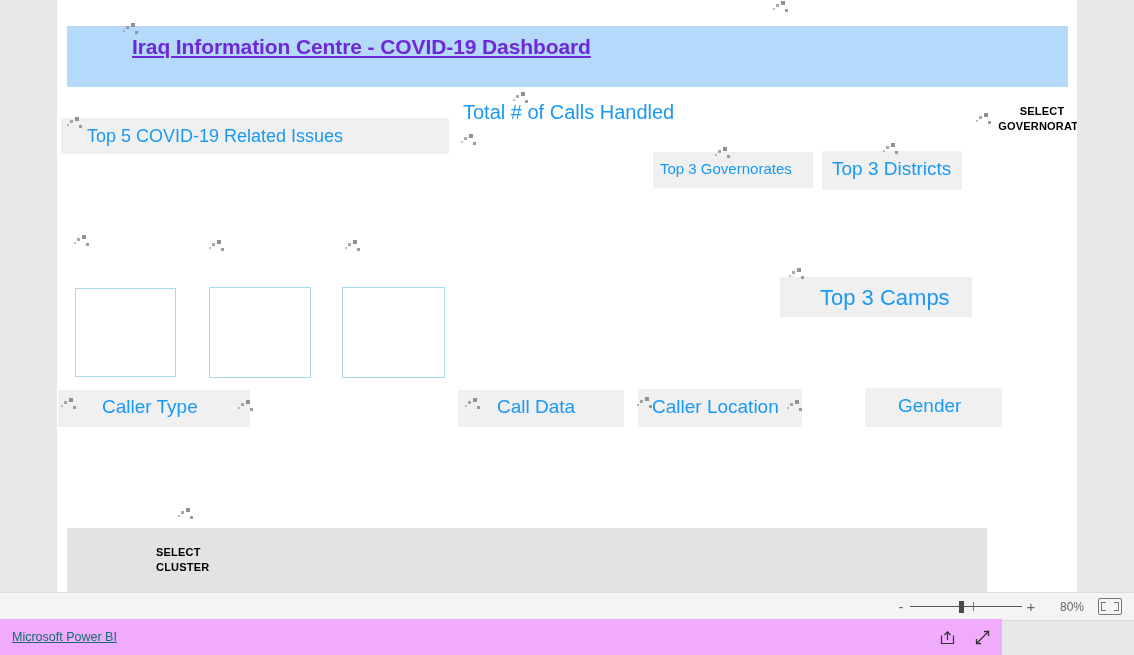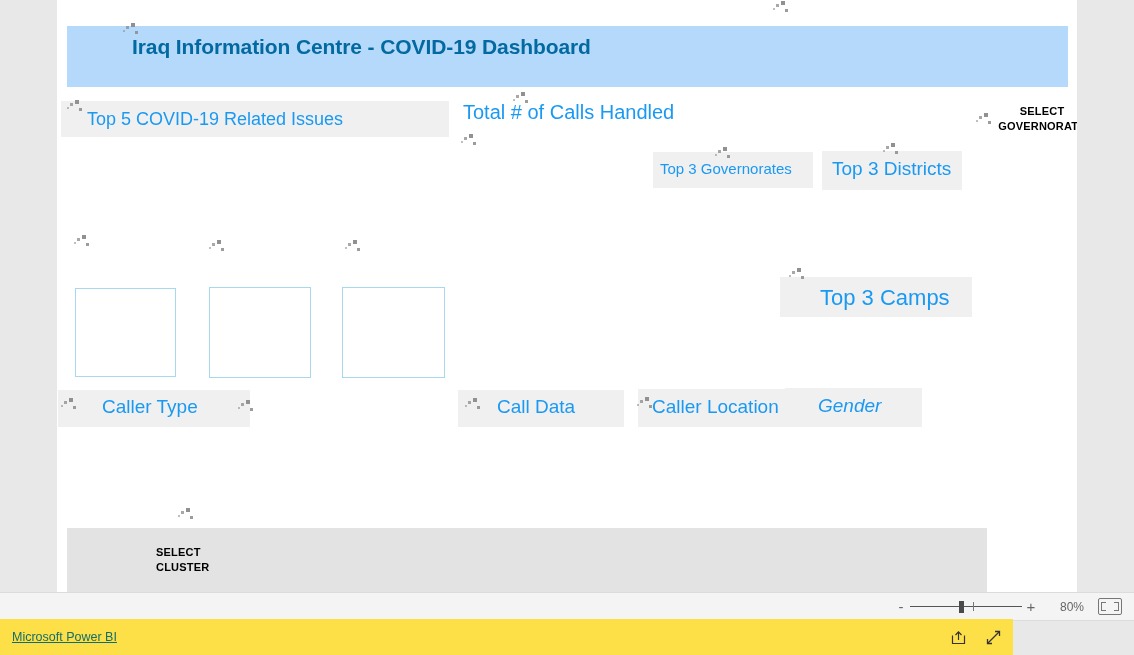--- a/index.html
+++ b/index.html
@@ -51,23 +51,24 @@
     width: 1001px;
     height: 61px;
     background: #b4d9fa;
   }
   #title-band .title-text {
     position: absolute;
     left: 65px;
     top: 9px;
     font-size: 21px;
     font-weight: bold;
-    color: #0369a1;
+    color: #6d28d9;
     letter-spacing: -0.1px;
     white-space: nowrap;
+    text-decoration: underline;
   }
 
   
   .panel {
     position: absolute;
     background: #f0f0f0;
   }
   .panel .panel-title {
     position: absolute;
     color: #1a99f3;
@@ -188,22 +189,21 @@
   #fit-btn::before { left: 2px; border-right: none; }
   #fit-btn::after  { right: 2px; border-left: none; }
 
   
   #footer {
     position: absolute;
     left: 0;
     top: 619px;
     width: 1002px;
     height: 36px;
-    background: #fde047;
-    padding-left: 11px;
+    background: #f0abfc;
   }
   #powerbi-link {
     position: absolute;
     left: 12px;
     top: 11px;
     font-size: 12.5px;
     color: #136d6d;
     text-decoration: underline;
     cursor: pointer;
   }
@@ -233,21 +233,21 @@
   <div id="title-band">
     <div class="spinner" style="left:55px; top:-4px;">
         <i></i>
         <i></i>
         <i></i>
         <i></i>
       </div>
     <div class="title-text">Iraq Information Centre - COVID-19 Dashboard</div>
   </div>
 
-  <div class="panel" style="left:4px; top:101px; width:388px; height:36px;">
+  <div class="panel" style="left:4px; top:118px; width:388px; height:36px;">
     <div class="spinner" style="left:5px; top:-2px;">
         <i></i>
         <i></i>
         <i></i>
         <i></i>
       </div>
     <div class="panel-title" style="left:26px; top:8px; font-size:18px;">Top 5 COVID-19 Related Issues</div>
   </div>
 
   <div class="panel plain" style="left:400px; top:95px; width:300px; height:40px;">
@@ -366,21 +366,21 @@
       </div>
     <div class="panel-title" style="left:39px; top:6px; font-size:19px;">Call Data</div>
   </div>
   <div class="spinner" style="left:729px; top:399px;">
       <i></i>
       <i></i>
       <i></i>
       <i></i>
     </div>
 
-  <div class="panel" style="left:728px; top:388px; width:137px; height:39px;font-style:italic;">
+  <div class="panel" style="left:808px; top:388px; width:137px; height:39px;">
     <div class="panel-title" style="left:33px; top:7px; font-size:19px;">Gender</div>
   </div>
 
   <div class="spinner" style="left:120px; top:507px;">
       <i></i>
       <i></i>
       <i></i>
       <i></i>
     </div>
 

